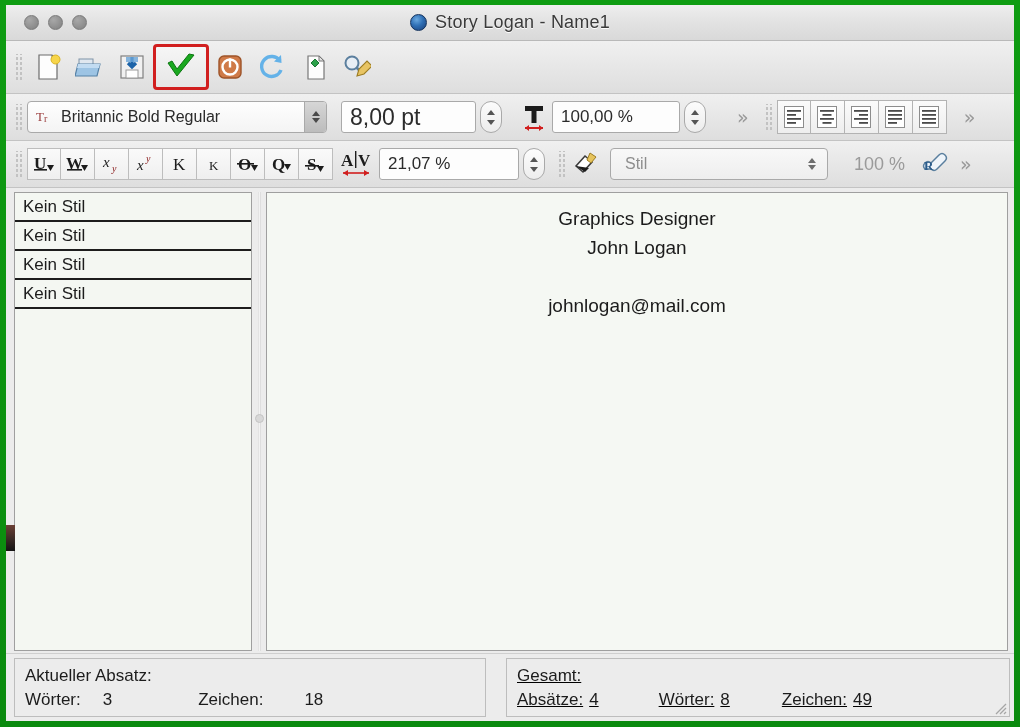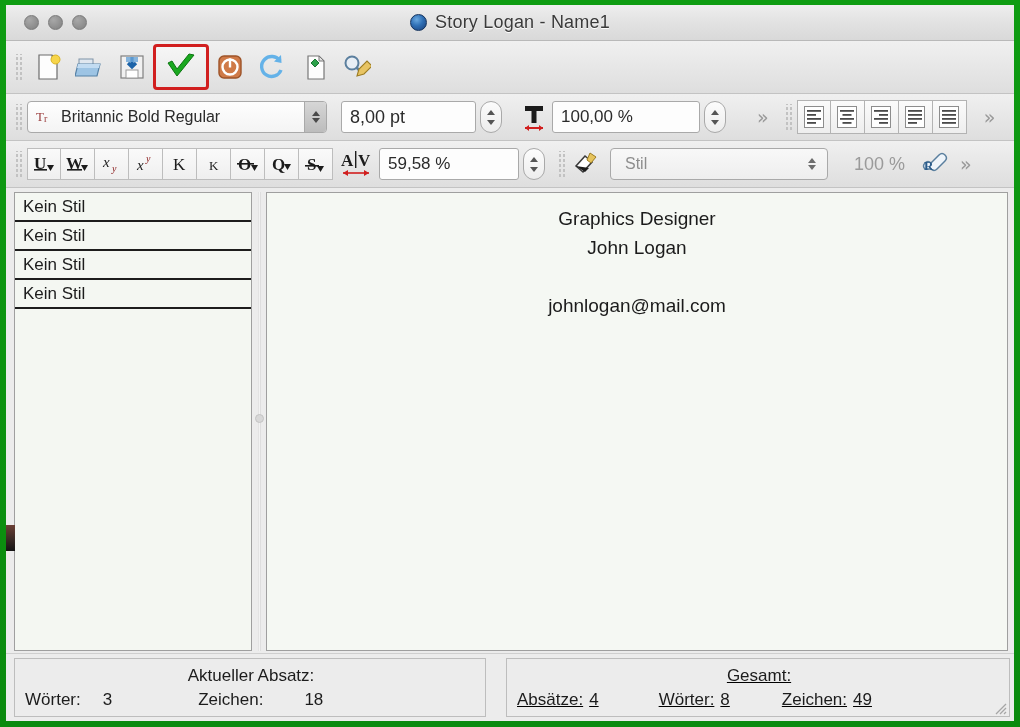--- a/index.html
+++ b/index.html
@@ -227,21 +227,20 @@
   }
 
   
   #statusbar {
     flex: 0 0 68px; height: 68px;
     background: #ececec;
     border-top: 1px solid #cfcfcf;
     display: flex;
     padding: 4px 4px 4px 8px;
     position: relative;
-    text-align: center;
   }
   .status-block {
     border: 1px solid #bdbdbd;
     background: #ececec;
     padding: 3px 8px 3px 10px;
     display: flex; flex-direction: column; justify-content: center;
     gap: 4px;
   }
   #status-current { flex: 0 0 472px; }
   #status-total   { flex: 1 1 auto; margin-left: 20px; text-decoration: underline; }
@@ -351,37 +350,37 @@
         </span>
         <span class="combo-txt">Britannic Bold Regular</span>
         <span class="combo-arrow">
           <i class="arrow-up"></i>
             <i class="arrow-dn"></i>
         </span>
       </div>
 
       <div class="sep-space"></div>
 
-      <div class="field" style="width:135px;height:32px;font-size:18px">8,00 pt</div>
+      <div class="field" style="width:135px;height:32px;font-size:23px">8,00 pt</div>
       <div class="spinner">
           <i class="arrow-up"></i>
           <i class="arrow-dn"></i>
         </div>
 
       <div class="sep-space"></div>
 
       <span style="display:flex;align-items:center;padding:0 5px">
         <svg width="26" height="28" viewBox="0 0 26 28">
           <path d="M4 3 h18 v5 h-6.5 v12 h-5 v-12 h-6.5 z" fill="#1b1b1b"></path>
           <path d="M4 25 h18" stroke="#d11f1f" stroke-width="2"></path>
           <path d="M4 25 l4 -3 v6 z M22 25 l-4 -3 v6 z" fill="#d11f1f"></path>
         </svg>
       </span>
 
-      <div class="field" style="width:148px;height:32px;font-size:17px">100,00 %</div>
+      <div class="field" style="width:128px;height:32px;font-size:17px">100,00 %</div>
       <div class="spinner">
           <i class="arrow-up"></i>
           <i class="arrow-dn"></i>
         </div>
 
       <span class="chev" style="margin-left:22px">»</span>
 
       <div class="grip" style="margin-left:6px"></div>
 
       <div style="display:flex">
@@ -510,21 +509,21 @@
       <span style="display:flex;align-items:center;padding:0 6px 0 8px">
         <svg width="32" height="30" viewBox="0 0 32 30">
           <text x="0" y="17" font-family="Liberation Serif, serif" font-size="17" font-weight="bold" fill="#1c1c1c">A</text>
           <rect x="14" y="2" width="1.4" height="17" fill="#1c1c1c"></rect>
           <text x="17" y="17" font-family="Liberation Serif, serif" font-size="17" font-weight="bold" fill="#1c1c1c">V</text>
           <path d="M2 24 h26" stroke="#d11f1f" stroke-width="1.6"></path>
           <path d="M2 24 l5 -3 v6 z M28 24 l-5 -3 v6 z" fill="#d11f1f"></path>
         </svg>
       </span>
 
-      <div class="field" style="width:140px;height:32px;font-size:17px">59,58 %</div>
+      <div class="field" style="width:140px;height:32px;font-size:17px">21,07 %</div>
       <div class="spinner">
           <i class="arrow-up"></i>
           <i class="arrow-dn"></i>
         </div>
 
       <div class="grip" style="margin-left:12px"></div>
 
       <span style="display:flex;align-items:center;padding:0 8px 0 2px">
         <svg width="30" height="28" viewBox="0 0 30 28">
           <path d="M4 16 l9 -10 l7 6 l-9 10 z" fill="#ffffff" stroke="#3a3a3a" stroke-width="1.6"></path>

